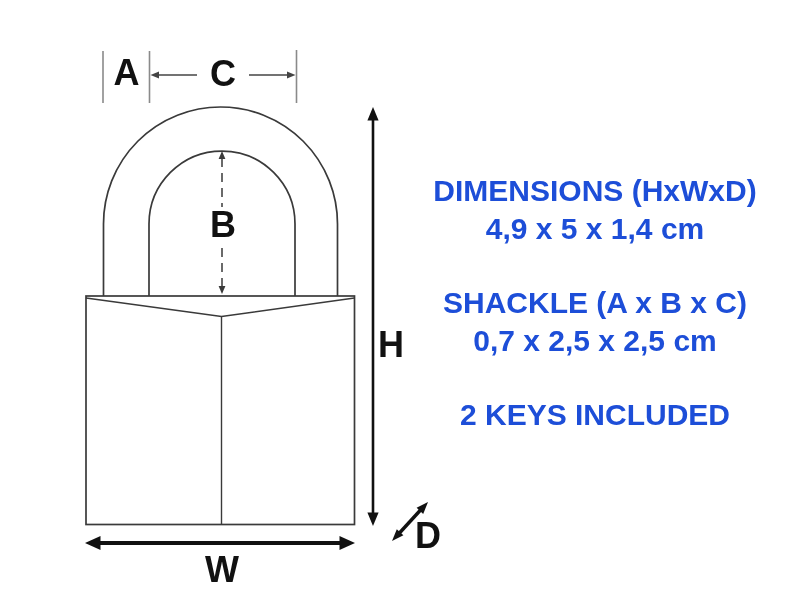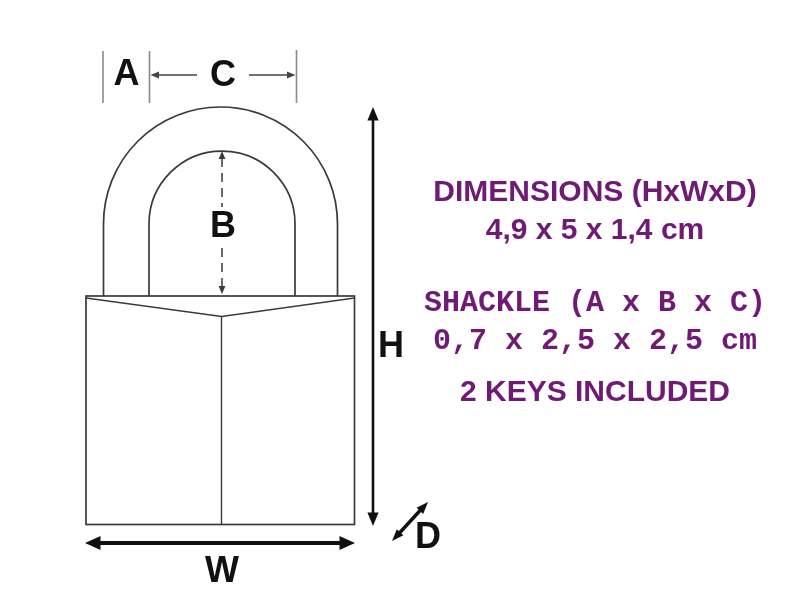--- a/index.html
+++ b/index.html
@@ -30,21 +30,21 @@
   }
   .dim-label.on-line {
     background: #ffffff;
     padding: 0 7px;
   }
   .spec-block {
     position: absolute;
     left: 395px;
     width: 400px;
     text-align: center;
-    color: #701a75;
+    color: #1d4ed8;
     font-weight: bold;
     font-size: 30px;
     line-height: 38px;
     white-space: nowrap;
   }
 </style>
 </head>
 <body>
 
 <div class="stage">
@@ -104,20 +104,20 @@
   <div class="dim-label on-line" style="left:197px; top:207px; width:52px; box-sizing:border-box;">B</div>
   <div class="dim-label" style="left:378px; top:327px; width:30px; text-align:left;">H</div>
   <div class="dim-label" style="left:172px; top:552px; width:100px;">W</div>
   <div class="dim-label" style="left:410px; top:518px; width:36px;">D</div>
 
   <div class="spec-block" style="top:172px;">
     <div>DIMENSIONS (HxWxD)</div>
     <div>4,9 x 5 x 1,4 cm</div>
   </div>
 
-  <div class="spec-block" style="top:284px;font-family:Liberation Mono, monospace;">
+  <div class="spec-block" style="top:284px;">
     <div>SHACKLE (A x B x C)</div>
     <div>0,7 x 2,5 x 2,5 cm</div>
   </div>
 
-  <div class="spec-block" style="top:372px;">2 KEYS INCLUDED</div>
+  <div class="spec-block" style="top:396px;">2 KEYS INCLUDED</div>
 
 </div>
 
 </body></html>

